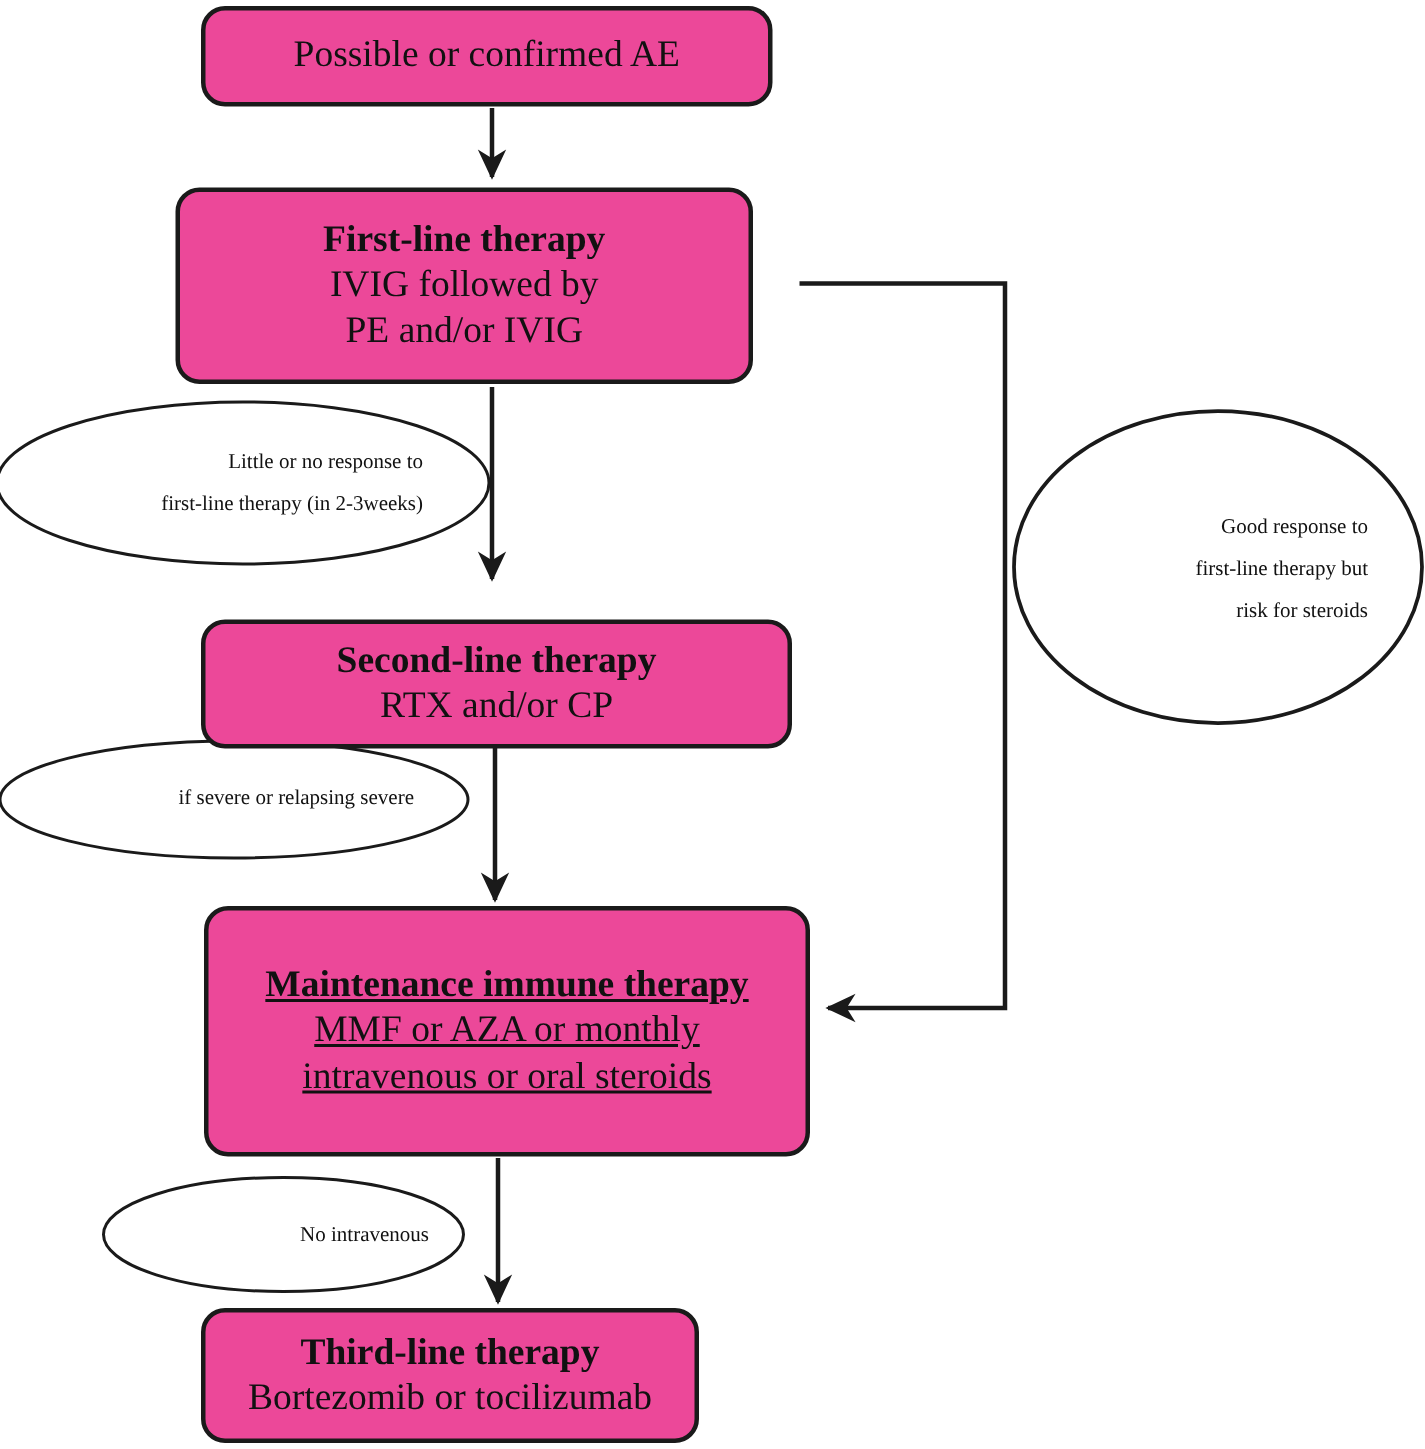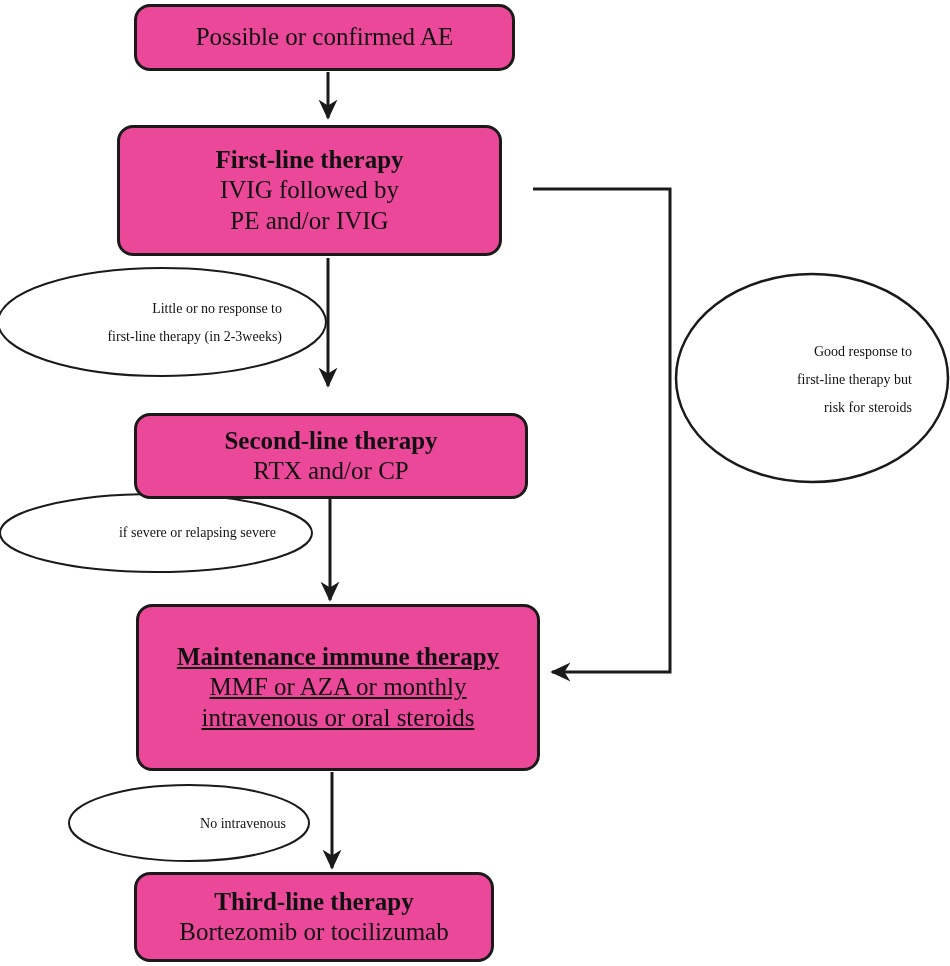--- a/index.html
+++ b/index.html
@@ -116,21 +116,21 @@
     <div class="line bold">Second-line therapy</div>
     <div class="line">RTX and/or CP</div>
   </div>
 
   <div class="node box" style="left:136px; top:604px; width:404px; height:167px;text-decoration:underline;">
     <div class="line bold">Maintenance immune therapy</div>
     <div class="line">MMF or AZA or monthly</div>
     <div class="line">intravenous or oral steroids</div>
   </div>
 
-  <div class="node box" style="left:134px; top:872px; width:360px; height:90px;">
+  <div class="node box" style="left:134px; top:872px; width:332px; height:90px;">
     <div class="line bold">Third-line therapy</div>
     <div class="line">Bortezomib or tocilizumab</div>
   </div>
 
   <div class="ellipse-label" style="left:42px; top:288px; width:240px; height:70px;">
     <div class="eline">Little or no response to</div>
     <div class="eline">first-line therapy (in 2-3weeks)</div>
   </div>
 
   <div class="ellipse-label" style="left:712px; top:320px; width:200px; height:120px; align-items:flex-end; padding-left:42px;">

